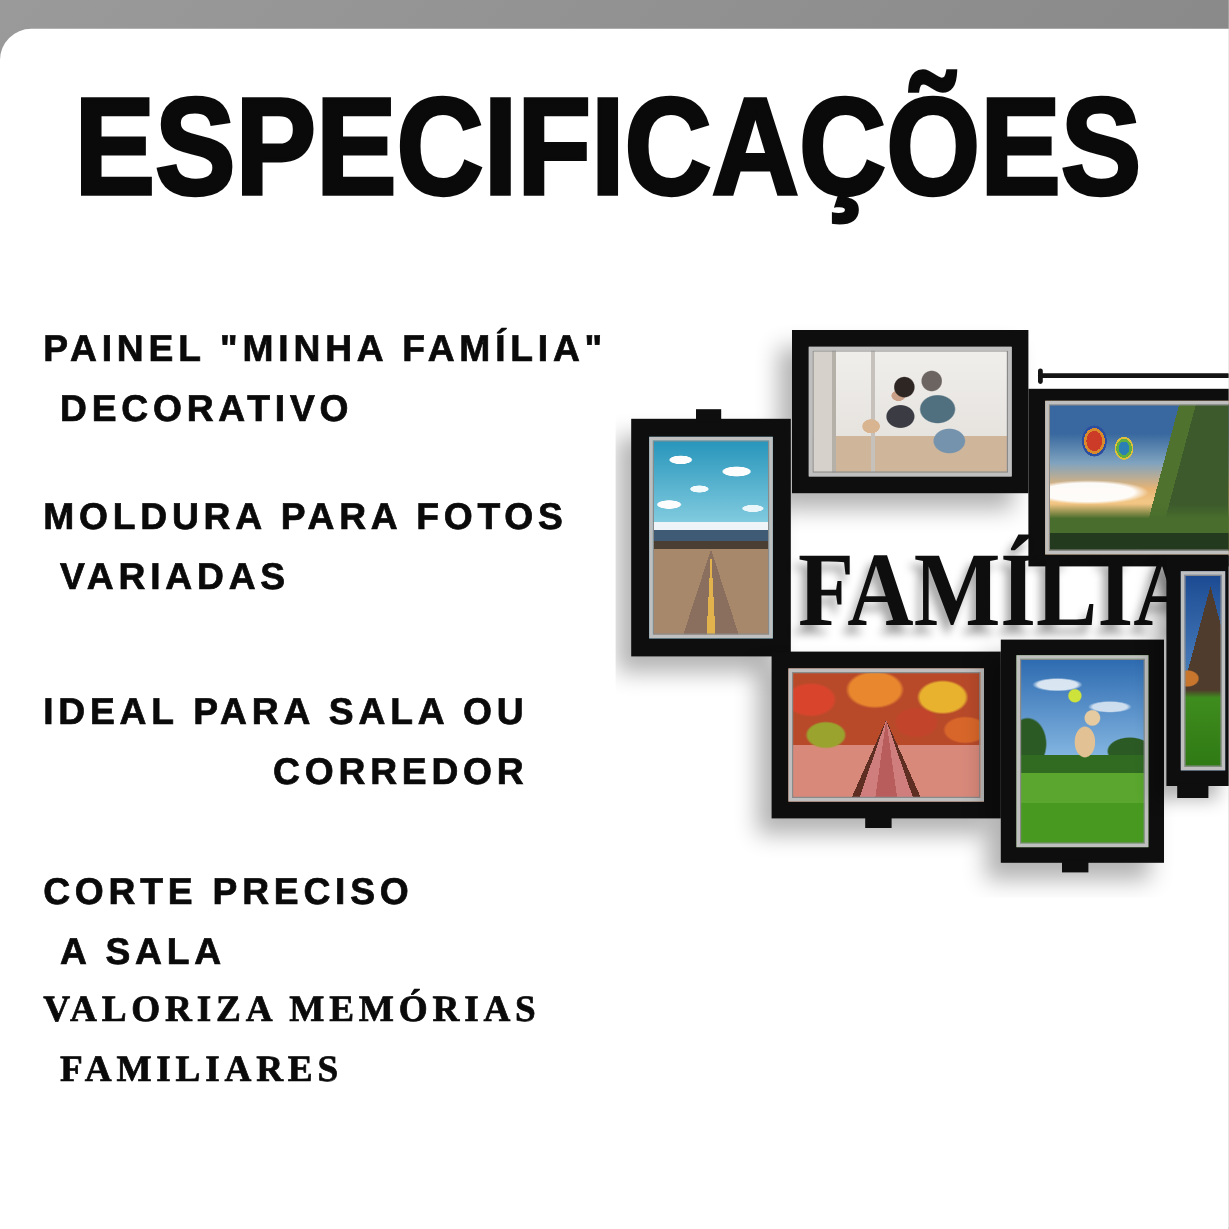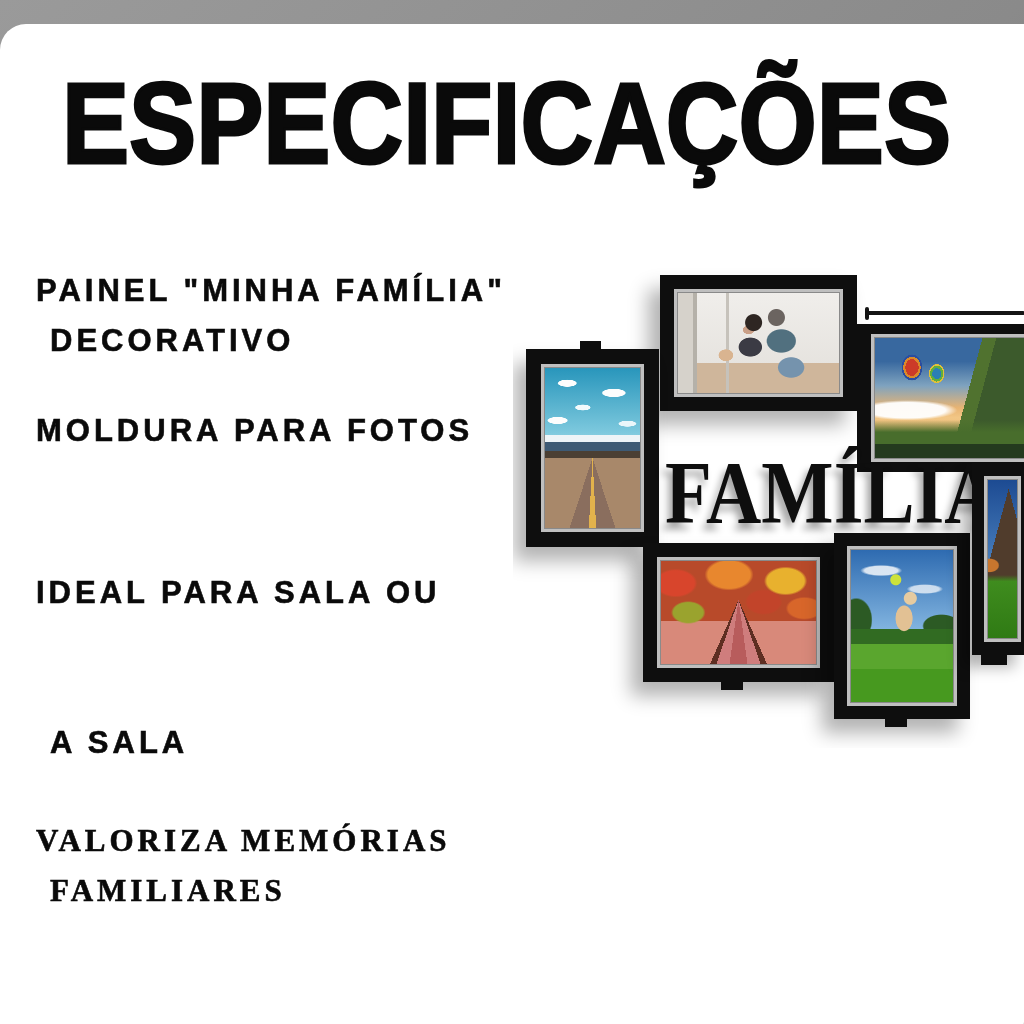--- a/index.html
+++ b/index.html
@@ -154,25 +154,28 @@
 <div class="card">
 
   <div class="title">ESPECIFICAÇÕES</div>
 
   <div class="spec-item" id="spec-0">
     <div class="spec-line1">PAINEL "MINHA FAMÍLIA"</div>
     <div class="spec-line2">DECORATIVO</div>
   </div>
   <div class="spec-item" id="spec-1">
     <div class="spec-line1">MOLDURA PARA FOTOS</div>
+    <div class="spec-line2">VARIADAS</div>
   </div>
   <div class="spec-item" id="spec-2">
     <div class="spec-line1">IDEAL PARA SALA OU</div>
+    <div class="spec-line2">CORREDOR</div>
   </div>
   <div class="spec-item" id="spec-3">
+    <div class="spec-line1">CORTE PRECISO</div>
     <div class="spec-line2">A SALA</div>
   </div>
   <div class="spec-item" id="spec-4">
     <div class="spec-line1">VALORIZA MEMÓRIAS</div>
     <div class="spec-line2">FAMILIARES</div>
   </div>
 
   <div class="collage">
 
     <div class="rod">

